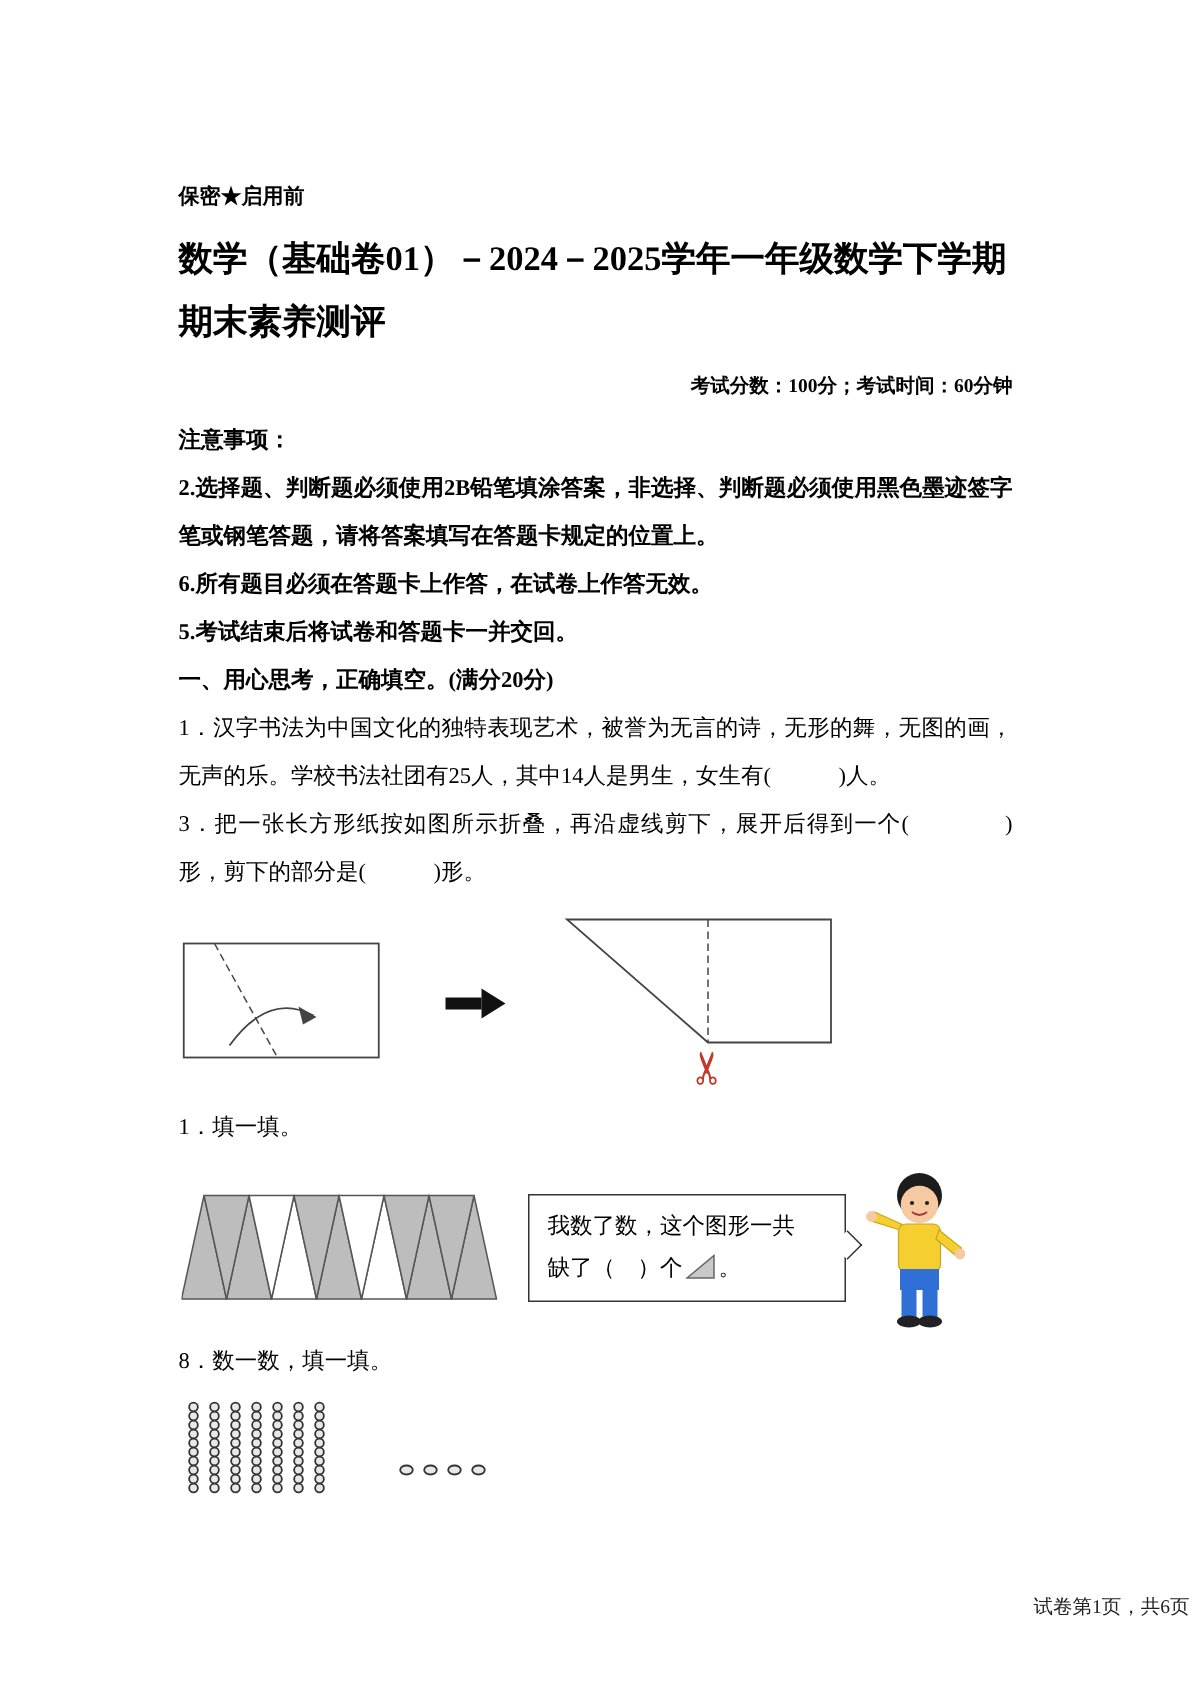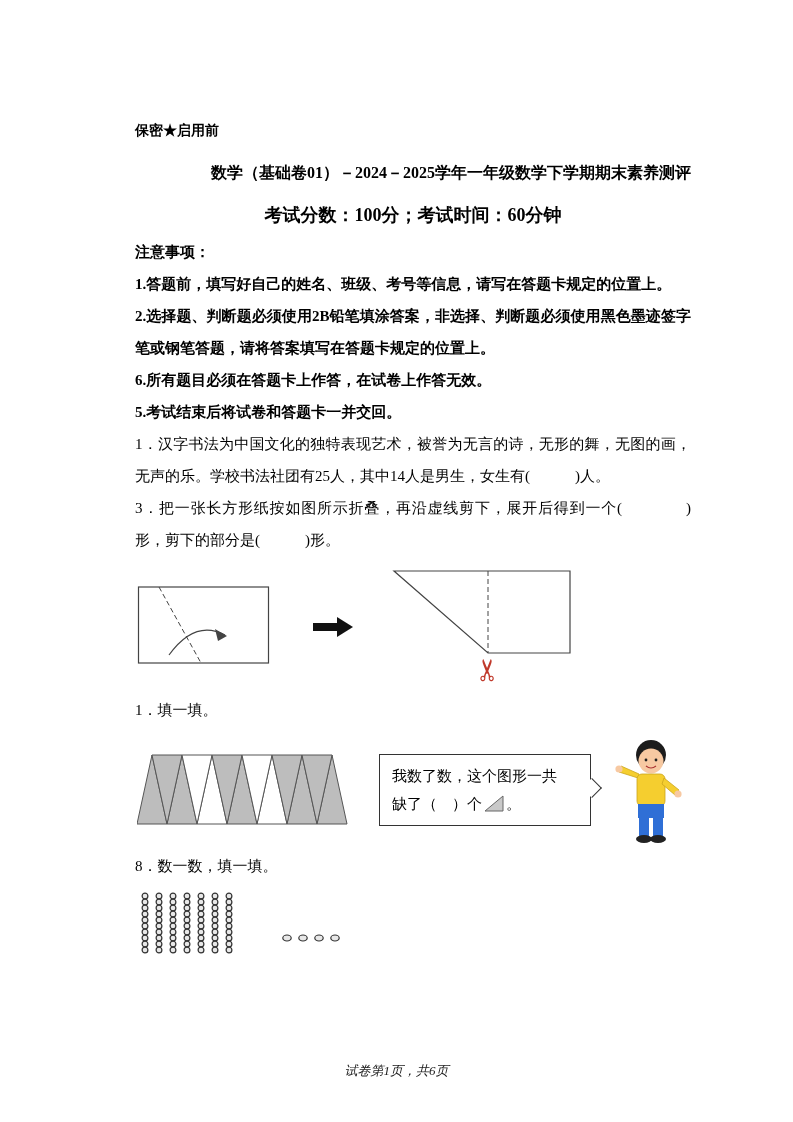--- a/index.html
+++ b/index.html
@@ -9,53 +9,52 @@
     background: #ffffff;
     color: #000;
     font-family: "Liberation Serif", "DejaVu Serif", serif;
     position: relative;
     overflow: hidden;
   }
   .sheet {
     position: absolute;
     left: 119px; top: 122px;
     width: 556px;
-    margin-left: 16px;
   }
   .secret {
     font-size: 14px; font-weight: bold;
     margin-bottom: 12px;
   }
   .title {
-    font-size: 16px; font-weight: bold;
-    text-align: right;
+    font-size: 23px; font-weight: bold;
+    text-align: left;
     line-height: 42px;
     margin: 4px 0 6px 0;
   }
   .exam-info {
-    font-size: 18px; font-weight: bold;
-    text-align: center;
+    font-size: 13px; font-weight: bold;
+    text-align: right;
     margin: 4px 0 6px 0;
     line-height: 30px;
   }
   .par {
     font-size: 15px;
     line-height: 32px;
     margin: 0;
     text-align: justify;
     font-family: Liberation Serif, serif;
   }
   .bold { font-weight: bold; }
   .section-heading {
     font-size: 15px; font-weight: bold;
     line-height: 32px; margin: 0;
   }
   .figure { display: flex; align-items: center; }
   .q3-figure { gap: 34px; margin: 10px 0 6px 2px; }
-  .q4-figure { gap: 20px; margin: 8px 0 4px 2px; align-items: center; }
+  .q4-figure { gap: 9px; margin: 8px 0 4px 2px; align-items: center; }
   .q5-figure { margin: 10px 0 0 2px; }
   .bubble {
     position: relative;
     border: 1.5px solid #333;
     background: #fff;
     padding: 7px 12px;
     font-size: 15px;
     line-height: 28px;
     width: 212px;
     flex: 0 0 auto;
@@ -66,45 +65,44 @@
     width: 14px; height: 14px;
     background: #fff;
     border-top: 1.5px solid #333;
     border-right: 1.5px solid #333;
     transform: rotate(45deg);
   }
   .bubble svg { vertical-align: -3px; margin: 0 2px; }
   .footer {
     position: absolute;
     left: 0; right: 0; bottom: 42px;
-    text-align: center;
+    text-align: right;
     font-size: 13px;
     color: #222;
-    font-style: italic;
   }
 </style>
 </head>
 <body>
 
 <div class="sheet">
 
   <div class="secret">保密★启用前</div>
 
   <h1 class="title">数学（基础卷01）－2024－2025学年一年级数学下学期期末素养测评</h1>
 
   <div class="exam-info">考试分数：100分；考试时间：60分钟</div>
 
   <div>
     <p class="par bold">注意事项：</p>
-    <p class="par bold">1.答题前，填写好自己的姓名、班级、考号等信息，请写在答题卡规定的位置上。</p>
     <p class="par bold">2.选择题、判断题必须使用2B铅笔填涂答案，非选择、判断题必须使用黑色墨迹签字笔或钢笔答题，请将答案填写在答题卡规定的位置上。</p>
     <p class="par bold">6.所有题目必须在答题卡上作答，在试卷上作答无效。</p>
     <p class="par bold">5.考试结束后将试卷和答题卡一并交回。</p>
   </div>
 
+  <p class="section-heading">一、用心思考，正确填空。(满分20分)</p>
 
   <p class="par">1．汉字书法为中国文化的独特表现艺术，被誉为无言的诗，无形的舞，无图的画，无声的乐。学校书法社团有25人，其中14人是男生，女生有(　　　)人。</p>
   <p class="par">3．把一张长方形纸按如图所示折叠，再沿虚线剪下，展开后得到一个(　　　　)形，剪下的部分是(　　　)形。</p>
 
   <div class="figure q3-figure">
     <svg width="140" height="88" viewBox="0 0 140 88">
       <rect x="1.5" y="4" width="130" height="76" fill="none" stroke="#444" stroke-width="1.2"></rect>
       <line x1="22" y1="4" x2="64" y2="80" stroke="#444" stroke-width="1" stroke-dasharray="5 3"></line>
       <path d="M32,72 Q58,36 88,52" fill="none" stroke="#444" stroke-width="1.2"></path>
       <polygon points="90,53 78,46 81,58" fill="#444"></polygon>

